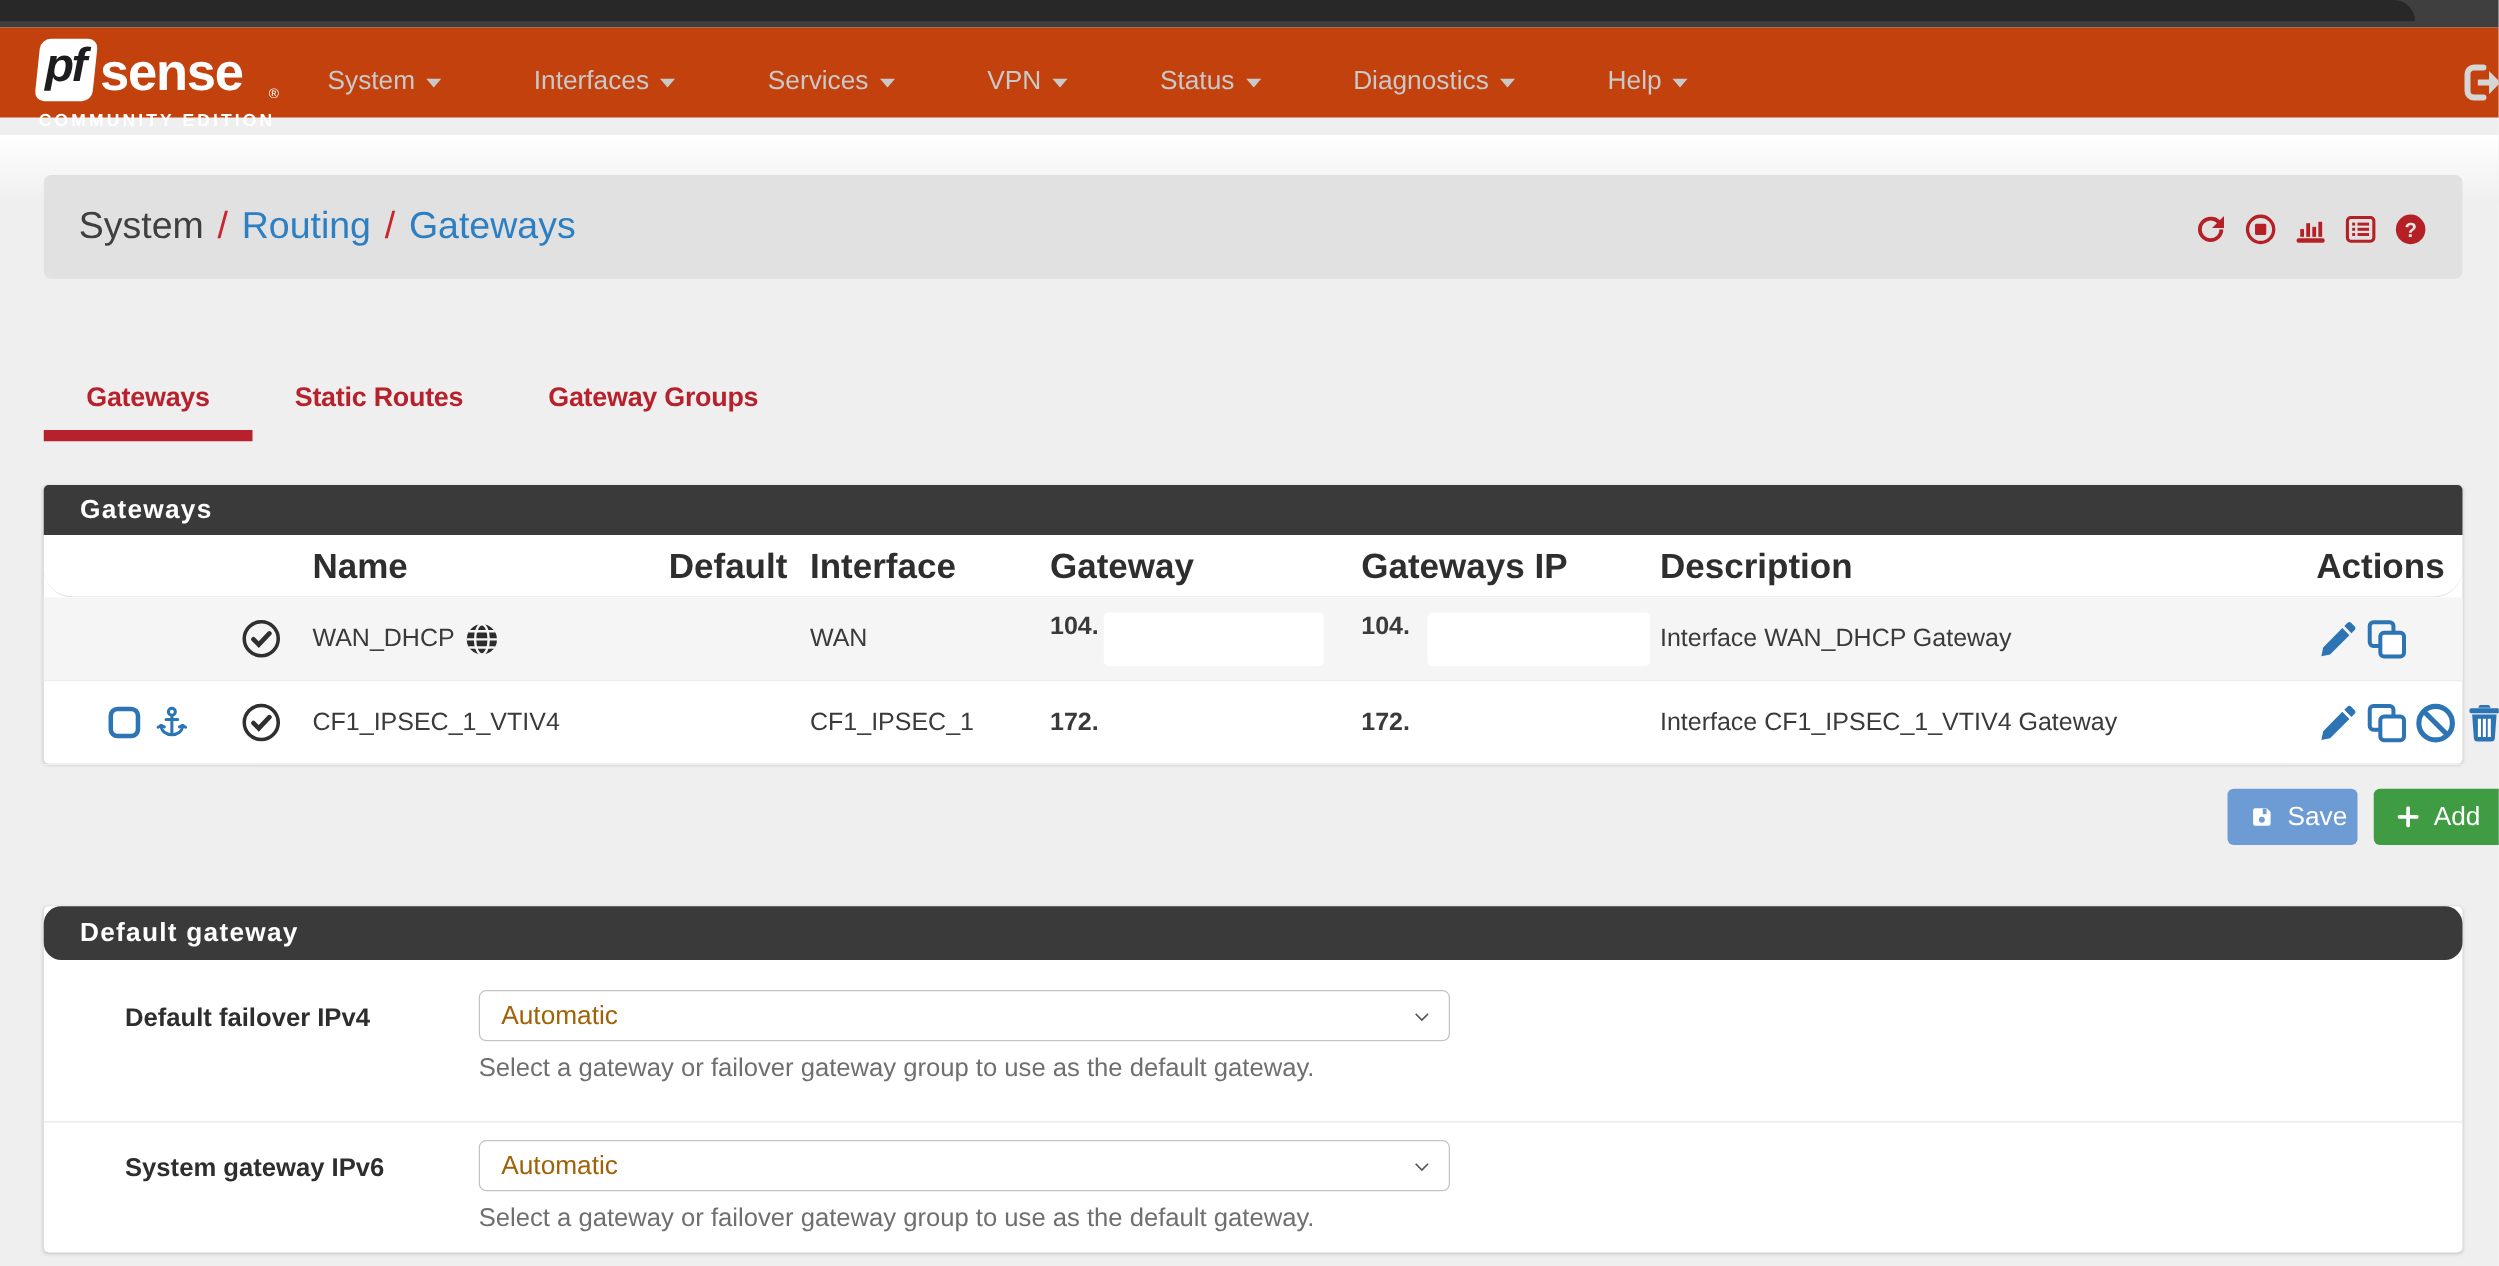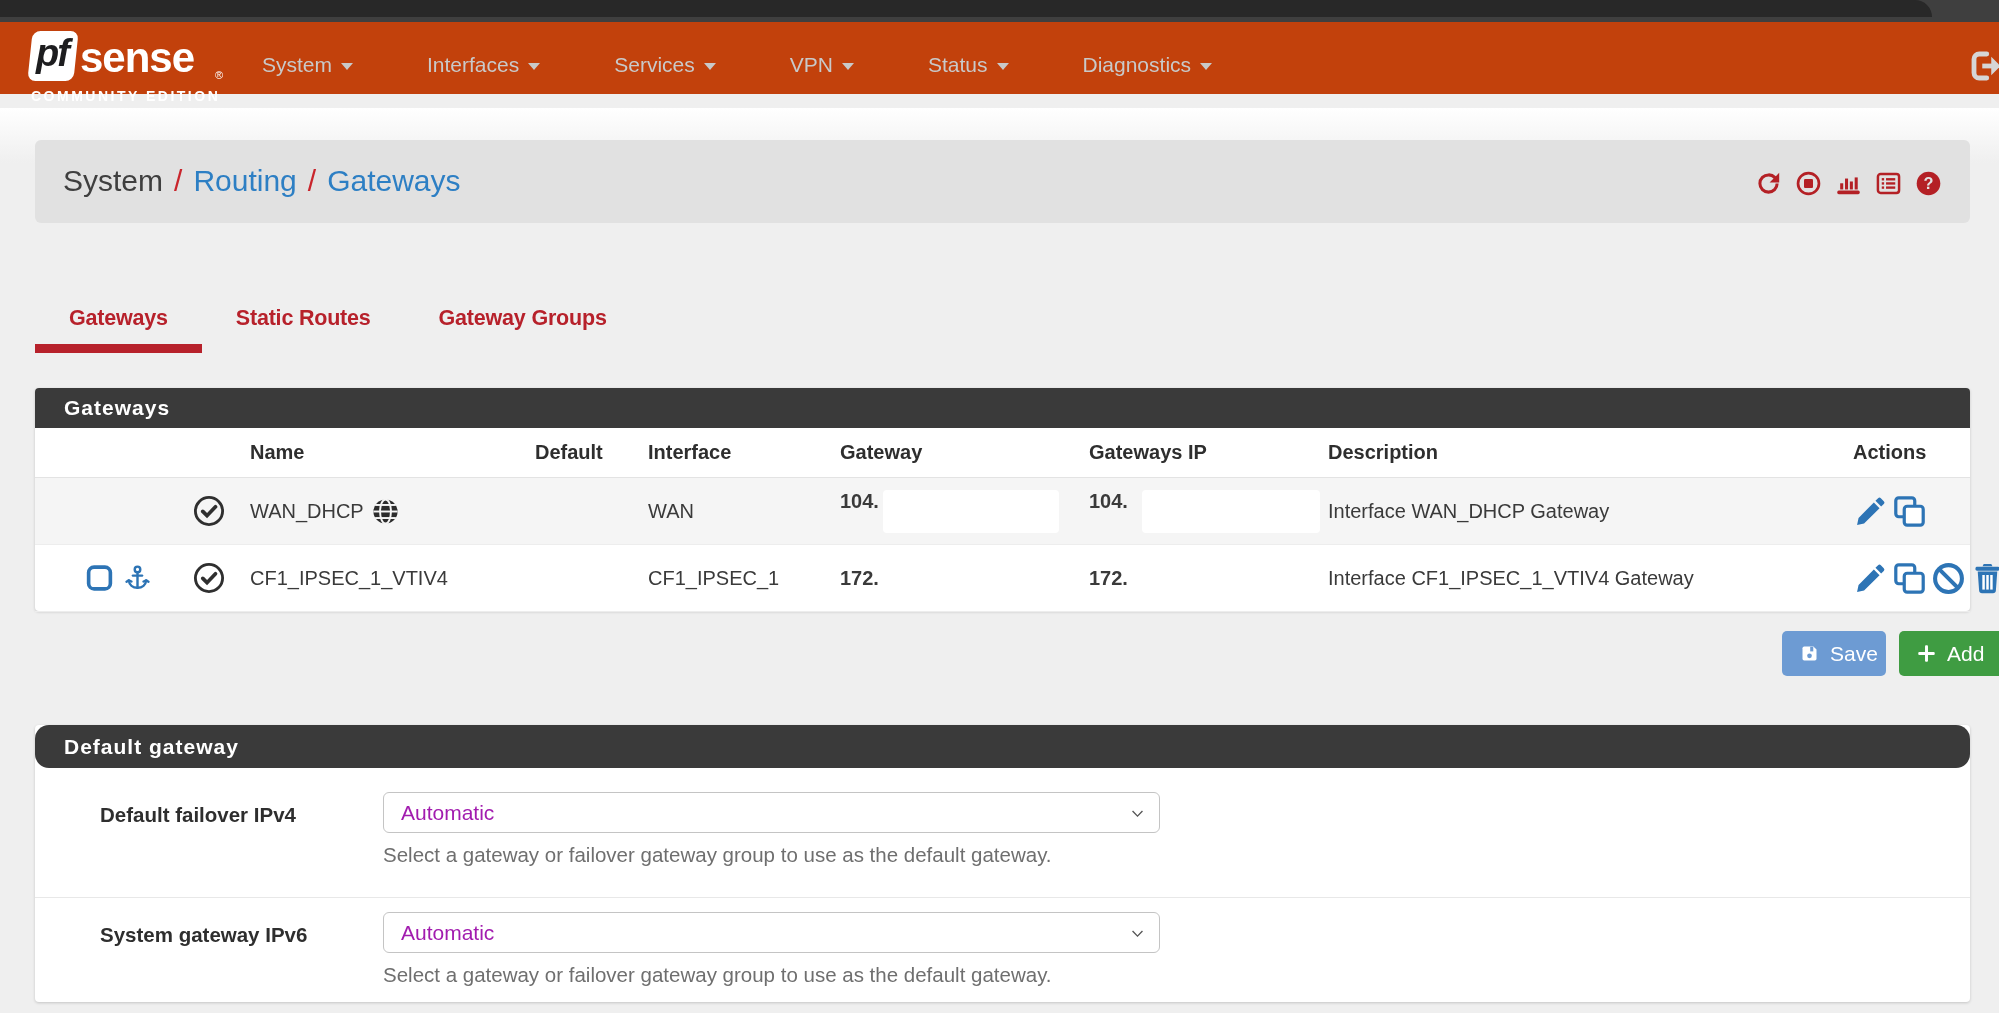--- a/index.html
+++ b/index.html
@@ -41,21 +41,21 @@
   .tab.active::after{content:"";position:absolute;left:0;right:0;bottom:0;height:9px;background:#b7212b;}
 
   
   .panel{position:absolute;left:35px;width:1935px;background:#fff;border-radius:4px;box-shadow:0 1px 3px rgba(0,0,0,.18);}
   .panel-hd{height:40px;background:#3a3a3a;border-radius:4px 4px 0 0;display:flex;align-items:center;}
   .panel-hd span{color:#fff;font-size:21px;font-weight:bold;letter-spacing:1px;margin-left:29px;}
 
   
   .gw-panel{top:388px;height:223px;}
   .trow{display:grid;grid-template-columns:215px 285px 113px 192px 249px 239px 525px 1fr;align-items:center;}
-  .thead{height:49px;border-bottom:1px solid #e3e3e3;font-size:20px;font-weight:bold;color:#2e2e2e;}
+  .thead{height:49px;border-bottom:1px solid #e3e3e3;font-size:28px;font-weight:bold;color:#2e2e2e;border-radius:23px;}
   .tr{height:66px;font-size:20px;color:#3a3a3a;border-bottom:1px solid #ededed;}
   .tr.striped{background:#f5f5f5;}
   .cell-icons{position:relative;height:100%;}
   .sel-icons{position:absolute;left:50px;top:50%;transform:translateY(-50%);display:flex;gap:9px;color:#2d74b5;}
   .sel-icons svg{width:29px;height:29px;cursor:pointer;}
   .status-ic{position:absolute;left:157px;top:50%;transform:translateY(-50%);width:34px;height:34px;color:#2f2f2f;}
   .name-cell{display:flex;align-items:center;gap:7px;}
   .globe{width:29px;height:29px;color:#2c2c2c;}
   .val-cell{display:flex;align-items:flex-start;font-weight:bold;}
   .redact{background:#fff;border-radius:4px;height:43px;}
@@ -68,21 +68,21 @@
   .btn{position:absolute;top:631px;height:45px;border-radius:5px;display:flex;align-items:center;gap:10px;color:#fff;font-size:21px;cursor:pointer;box-sizing:border-box;}
   .btn svg{width:21px;height:21px;}
   .btn-save{left:1782px;width:104px;background:#6d9bd3;padding-left:17px;}
   .btn-add{left:1899px;width:125px;background:#3f9c42;padding-left:17px;}
 
   
   .dg-panel{top:725px;height:277px;}
   .dg-hd{height:43px;border-radius:14px;}
   .fld-label{position:absolute;left:65px;font-size:20.5px;font-weight:bold;color:#2e2e2e;}
   .select{position:absolute;left:348px;width:777px;height:41px;background:#fff;border:1.5px solid #c4c4c4;border-radius:6px;box-sizing:border-box;display:flex;align-items:center;cursor:pointer;}
-  .select span{font-size:21px;color:#a21caf;margin-left:17px;}
+  .select span{font-size:21px;color:#a16207;margin-left:17px;}
   .select svg{position:absolute;right:13px;top:12px;width:17px;height:17px;color:#555;}
   .help-txt{position:absolute;left:348px;font-size:20.5px;color:#6f6f6f;}
   .fld-divider{position:absolute;left:0;width:1935px;height:1px;background:#e8e8e8;}
 </style>
 </head>
 <body>
 
 <div class="stage">
 
   <div class="chrome-strip">
@@ -113,20 +113,24 @@
       <div class="nav-item">
           <span class="nav-label">VPN</span>
           <span class="caret"></span>
         </div>
       <div class="nav-item">
           <span class="nav-label">Status</span>
           <span class="caret"></span>
         </div>
       <div class="nav-item">
           <span class="nav-label">Diagnostics</span>
+          <span class="caret"></span>
+        </div>
+      <div class="nav-item">
+          <span class="nav-label">Help</span>
           <span class="caret"></span>
         </div>
     </div>
     <svg class="logout" viewBox="0 0 24 24">
       <path d="M12.5 4H7.5A3.5 3.5 0 0 0 4 7.5v9A3.5 3.5 0 0 0 7.5 20h5" fill="none" stroke="currentColor" stroke-width="3.2" stroke-linecap="round"></path>
       <path d="M9.5 12h8.5" fill="none" stroke="currentColor" stroke-width="3.2"></path>
       <path d="M15.5 5.8L21.6 12l-6.1 6.2z" fill="currentColor"></path>
     </svg>
   </div>
 

